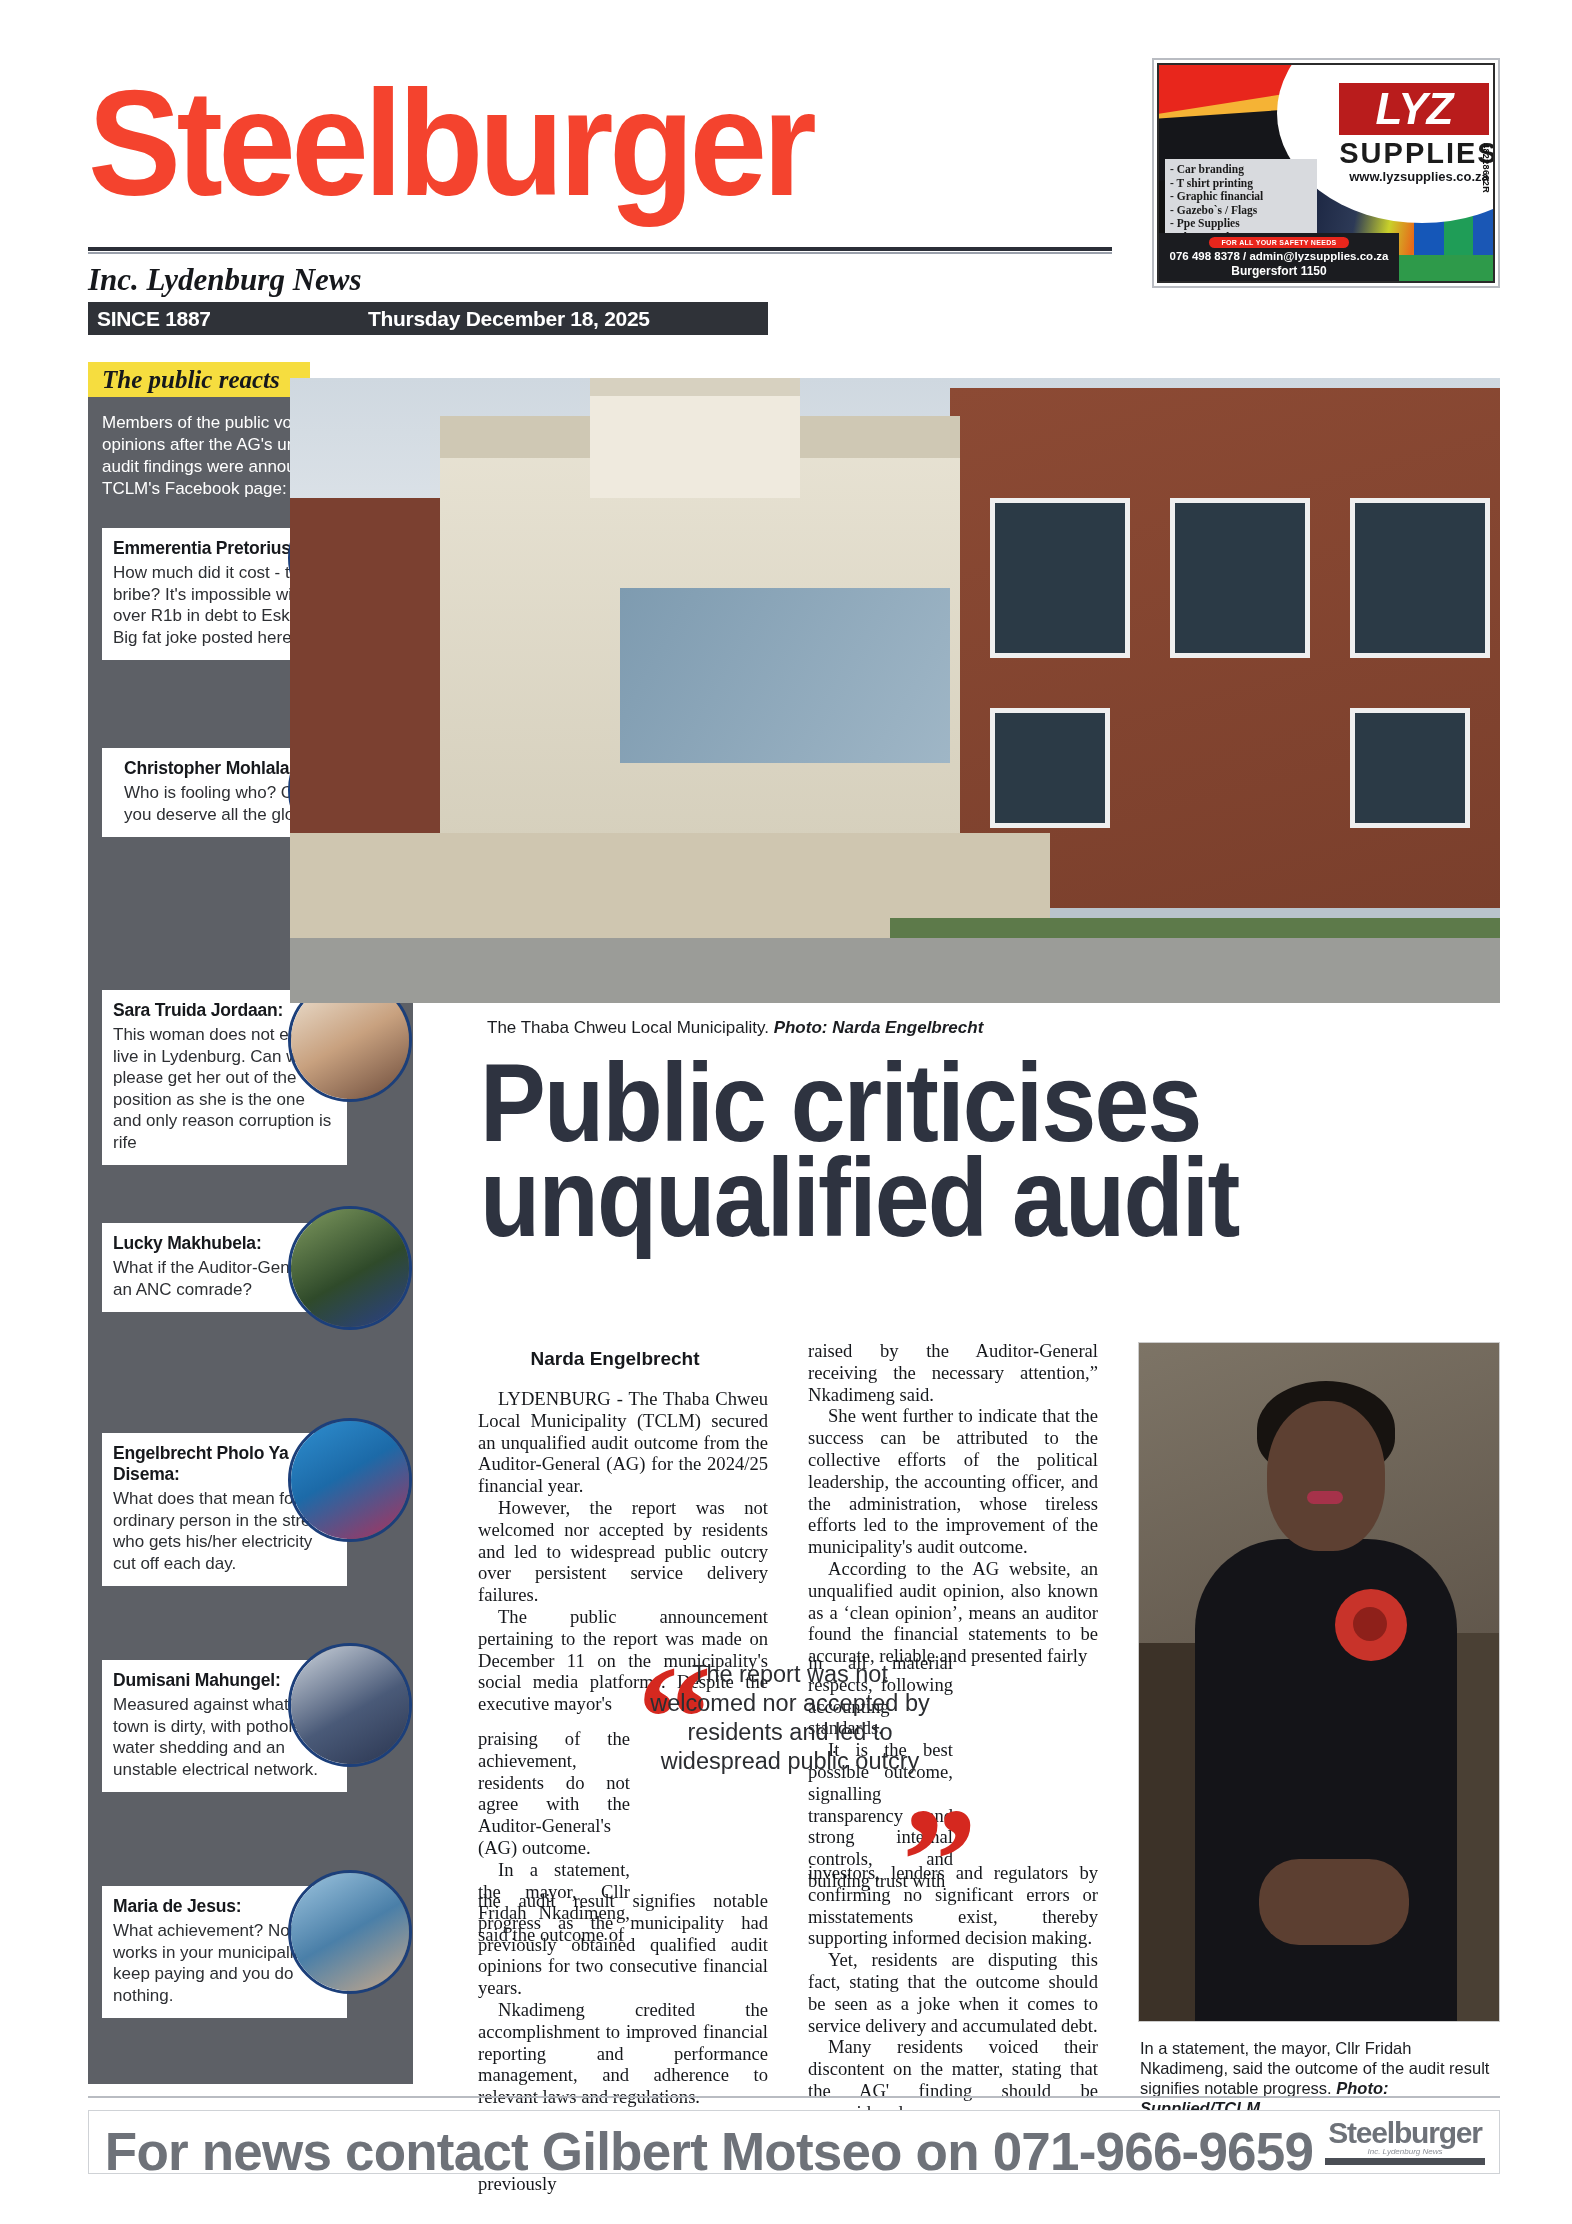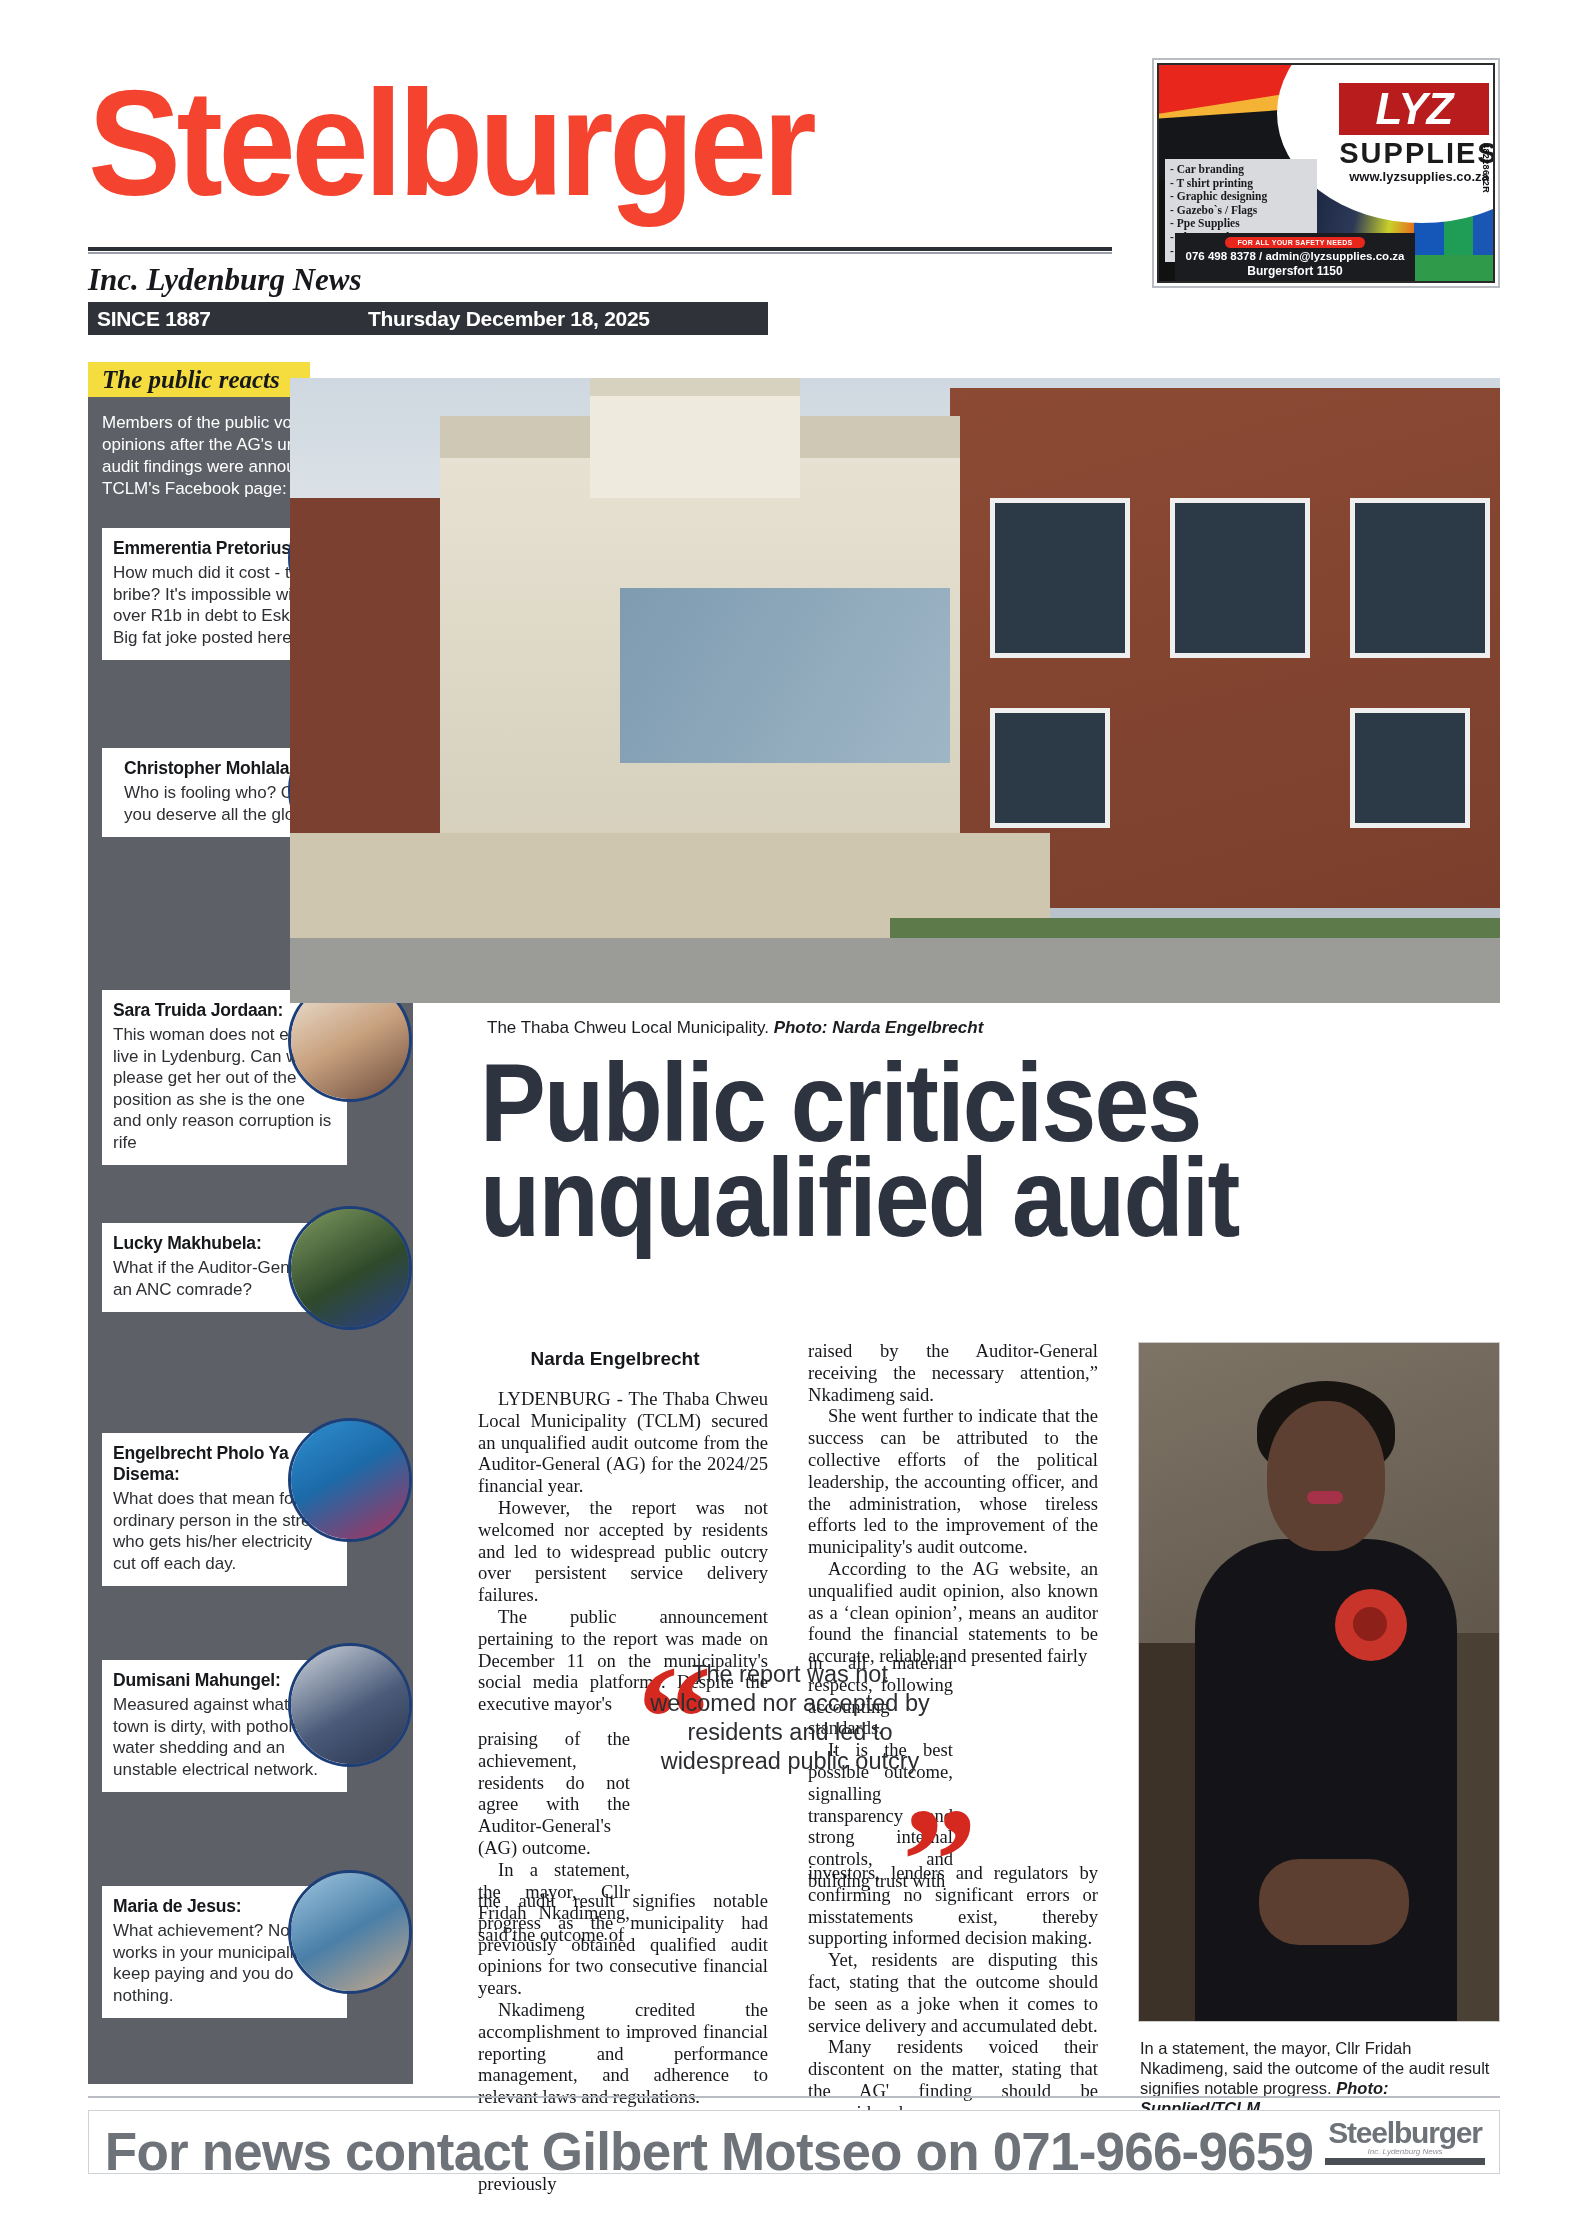--- a/index.html
+++ b/index.html
@@ -32,21 +32,21 @@
   .ad-supplies{position:absolute;left:170px;top:72px;width:180px;text-align:center;font-size:29px;font-weight:bold;color:#1b1b1b;letter-spacing:2px;}
   .ad-url{position:absolute;left:170px;top:104px;width:180px;text-align:center;font-size:13px;font-weight:bold;color:#15161a;}
   .ad-services{position:absolute;left:6px;top:94px;width:152px;background:#d8dade;padding:4px 5px;box-sizing:border-box;
     font-family:"Liberation Serif",serif;font-size:11.5px;font-weight:bold;color:#1a1a1a;line-height:13.6px;}
   .ad-services div{white-space:nowrap;}
   .ad-photo{position:absolute;left:150px;top:118px;width:195px;height:80px;
     background:linear-gradient(100deg,#1a2440 0%,#2d3a57 25%,#c9d12a 42%,#e8681a 55%,#d8e024 68%,#1e4fa0 82%,#1b7f46 100%);}
   .ad-photo2{position:absolute;left:255px;top:120px;width:90px;height:90px;
     background:linear-gradient(90deg,#1557b8 0%,#1557b8 33%,#1f9d57 33%,#1f9d57 66%,#1a57b5 66%,#1a57b5 100%);}
   .ad-grass{position:absolute;left:240px;top:190px;width:110px;height:26px;background:#2e9a4a;}
-  .ad-footer{position:absolute;left:0;bottom:0;width:240px;height:48px;background:#1b1c20;margin-left:16px;}
+  .ad-footer{position:absolute;left:0;bottom:0;width:240px;height:48px;background:#1b1c20;}
   .ad-pill{position:absolute;left:50px;top:4px;width:140px;height:11px;background:#e8261c;border-radius:6px;
     color:#fff;font-size:7px;font-weight:bold;text-align:center;line-height:11px;letter-spacing:.3px;}
   .ad-contact{position:absolute;left:0;top:17px;width:240px;text-align:center;color:#fff;font-size:11.5px;font-weight:bold;}
   .ad-town{position:absolute;left:0;top:31px;width:240px;text-align:center;color:#fff;font-size:12px;font-weight:bold;}
   .ad-code{position:absolute;right:2px;top:78px;font-size:9px;color:#111;writing-mode:vertical-rl;font-weight:bold;letter-spacing:.4px;}
 
   
   .sidebar{position:absolute;left:88px;top:378px;width:325px;height:1706px;background:#5d6066;}
   .sb-banner{position:absolute;left:0px;top:-16px;width:222px;height:35px;background:#f6dd3f;}
   .sb-banner span{display:block;padding:4px 0 0 14px;font-family:"Liberation Serif",serif;font-style:italic;
@@ -147,21 +147,21 @@
       <div class="ad-grass"></div>
       <div class="ad-white-oval"></div>
       <div class="ad-logo-box">
         <div class="ad-logo">LYZ</div>
       </div>
       <div class="ad-supplies">SUPPLIES</div>
       <div class="ad-url">www.lyzsupplies.co.za</div>
       <div class="ad-services">
           <div>- Car branding</div>
           <div>- T shirt printing</div>
-          <div>- Graphic designing</div>
+          <div>- Graphic financial</div>
           <div>- Gazebo`s / Flags</div>
           <div>- Ppe Supplies</div>
           <div>- Fleet numbers</div>
           <div>- Safety Supplies</div>
         </div>
       <div class="ad-footer">
         <div class="ad-pill">FOR ALL YOUR SAFETY NEEDS</div>
         <div class="ad-contact">076 498 8378 / admin@lyzsupplies.co.za</div>
         <div class="ad-town">Burgersfort 1150</div>
       </div>

